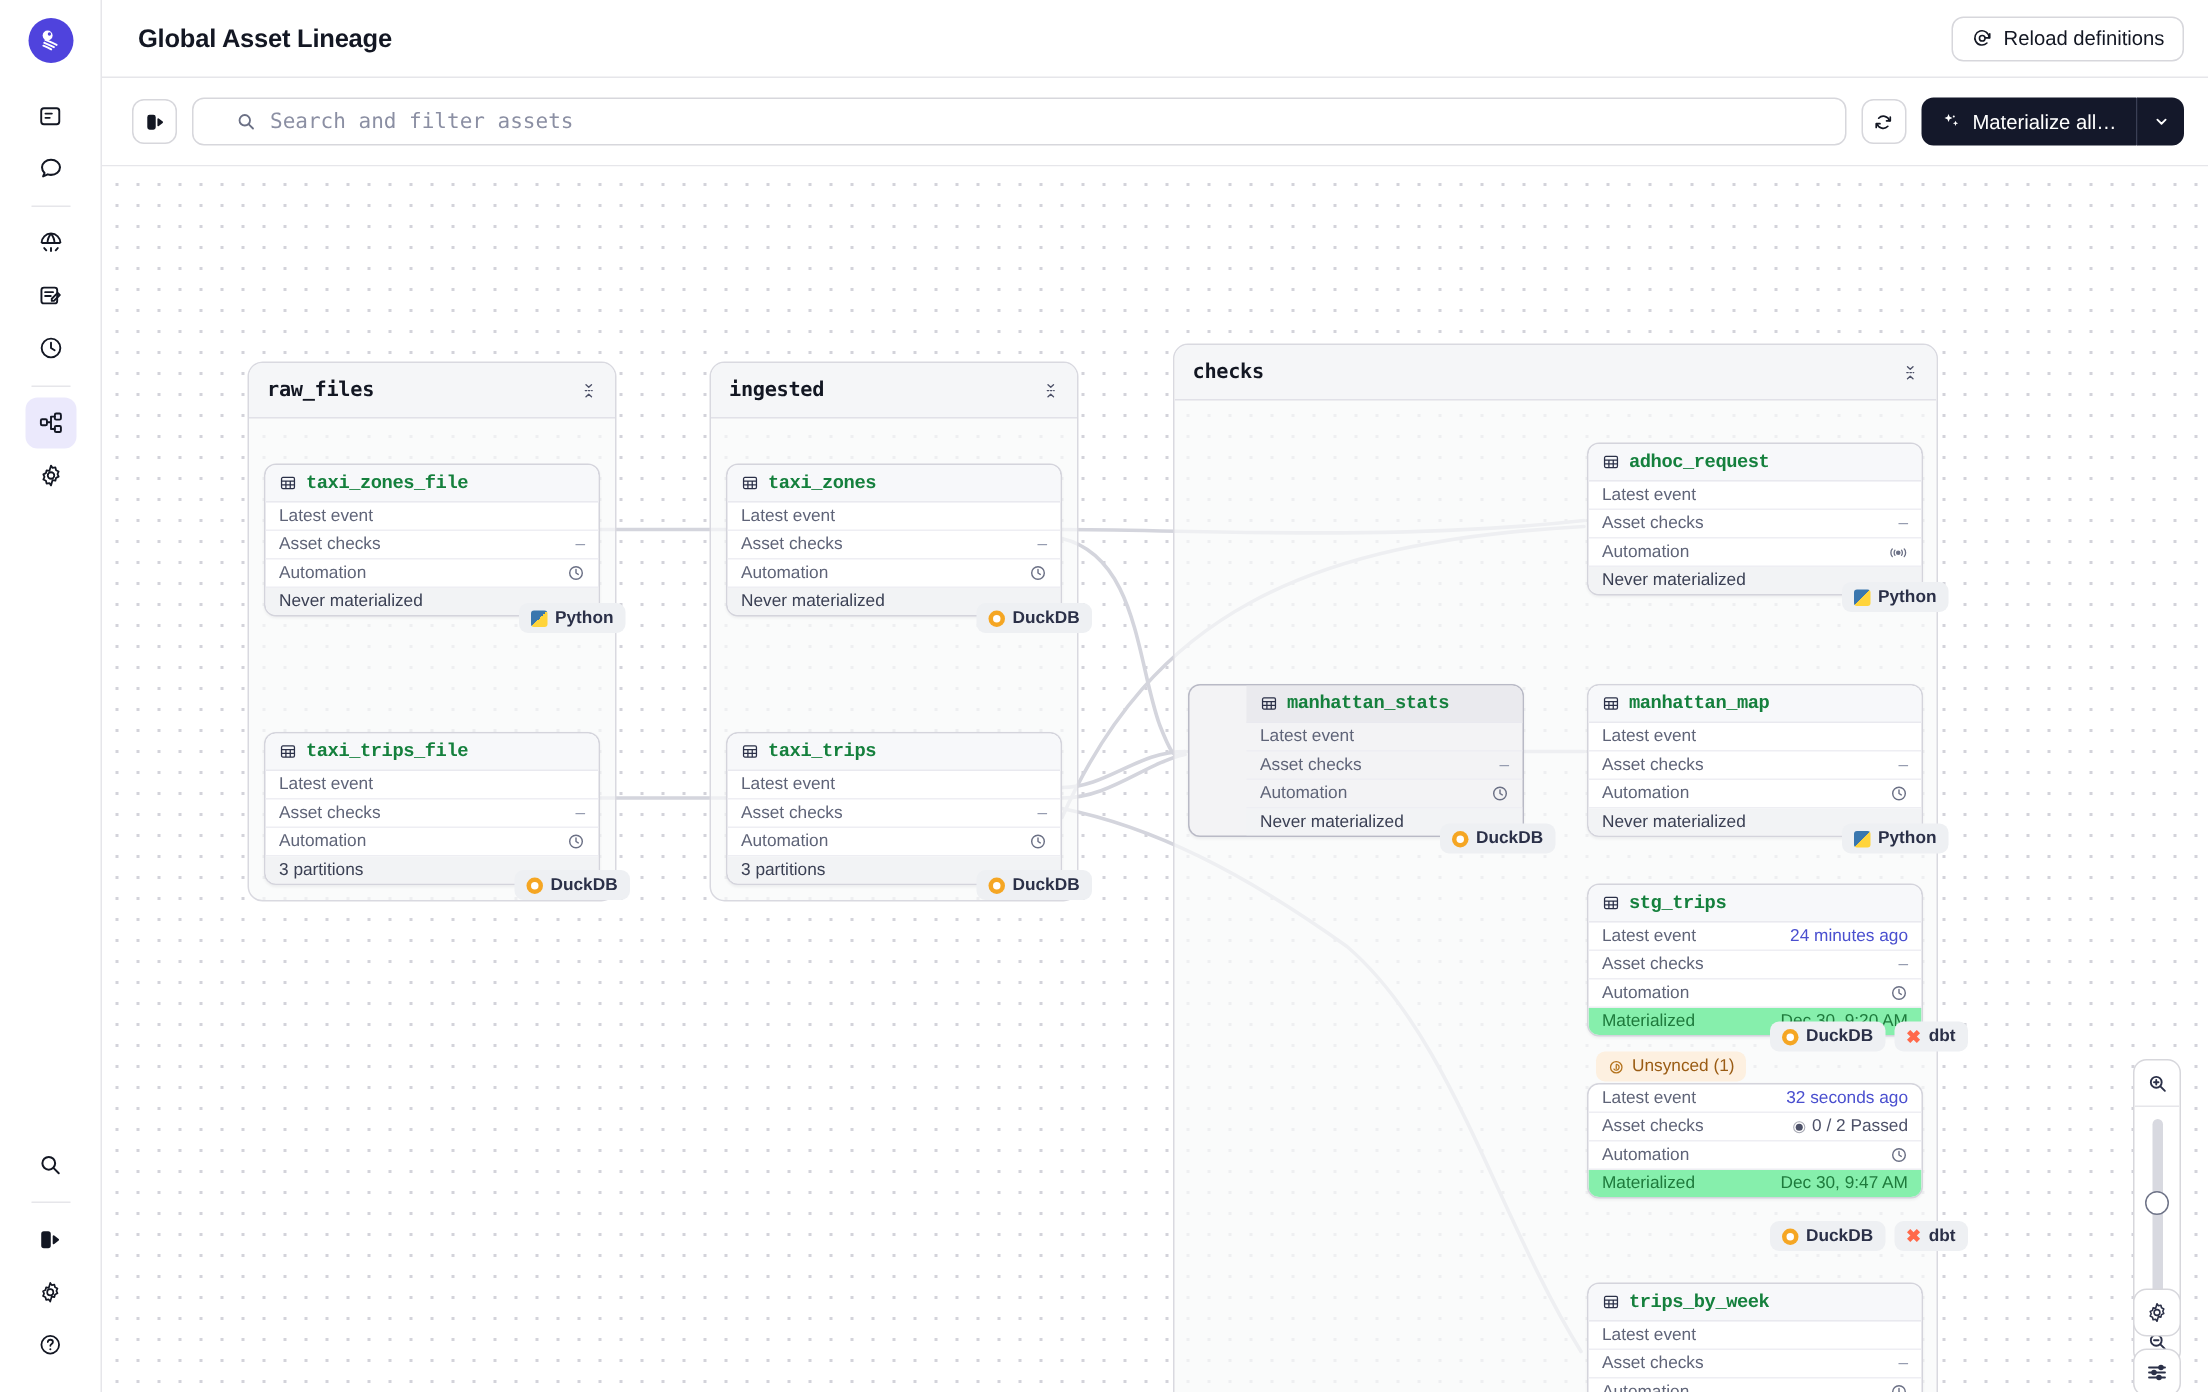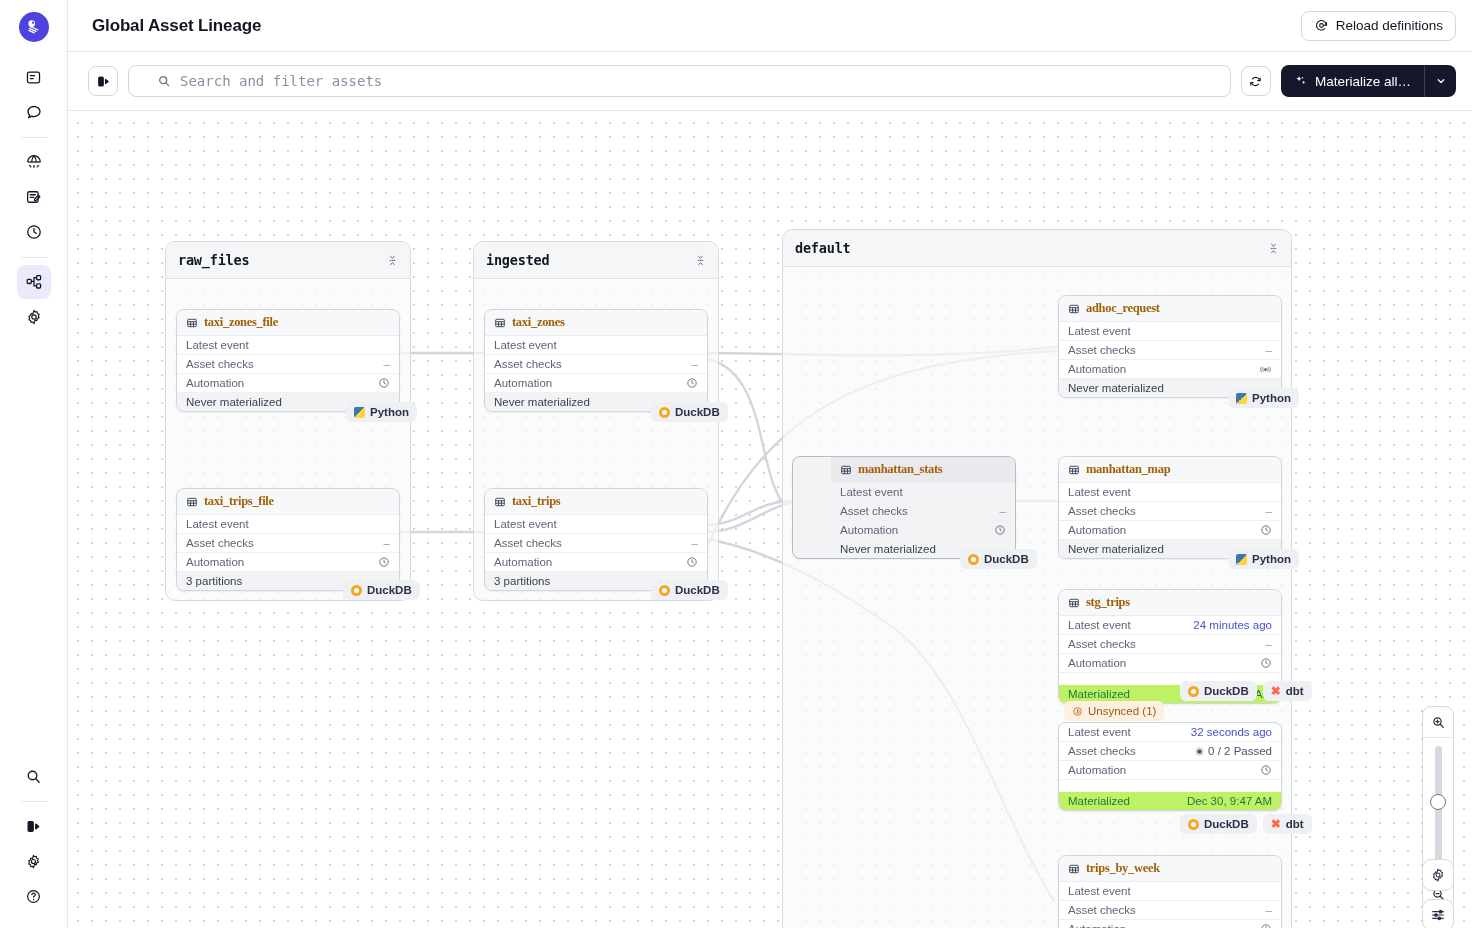--- a/index.html
+++ b/index.html
@@ -134,38 +134,38 @@
   }
   .node.selected { border-color: #b9bac6; background:#f3f3f5; }
   .node-head {
     display: flex; align-items: center; gap: 6px;
     padding: 5px 9px 5px 9px;
     background: #f7f8fa;
     border-bottom: 1px solid #e9e9ef;
   }
   .node.selected .node-head { background: #eaeaee; }
   .node-name {
-    font-family: Liberation Serif, serif;
-    font-size: 12.5px; font-weight: 700; color: #a16207; letter-spacing: -0.3px;
+    font-family: Liberation Mono, monospace;
+    font-size: 12.5px; font-weight: 700; color: #15803d; letter-spacing: -0.3px;
   }
   .node-row {
     display: flex; align-items: center; justify-content: space-between;
     padding: 3px 9px; min-height: 17px;
     font-size: 11.5px; color: #5f6478;
     border-bottom: 1px solid #eeeef3;
   }
   .node-row:last-child { border-bottom: 0; }
   .node-row .rv { font-size: 11.5px; color: #4d5168; display:flex; align-items:center; gap:4px; }
   .node-row .rv.link { color: #4a4fcf; }
   .node-row .rv.dash { color: #9298ad; }
   .node-footer-row {
     background: #f2f3f5; color: #3b4054; border-bottom: 0;
   }
   .node-footer-row.mat {
-    background: #bef264; color: #1e7a3c; margin-top: 12px;
+    background: #86efac; color: #1e7a3c;
   }
   .node-footer-row.mat .rv { color: #1e7a3c; }
 
   
   .tagrow { position: absolute; display: flex; gap: 6px; align-items: center; }
   .tag {
     display: inline-flex; align-items: center; gap: 5px;
     height: 20px; padding: 0 8px; border-radius: 6px;
     background: #eef0f3; font-size: 11.5px; font-weight: 700; color: #2b3048;
   }
@@ -397,21 +397,21 @@
        <span class="collapse-ico">
                 <svg width="11" height="11" viewBox="0 0 24 24" fill="none" stroke="#4d5168" stroke-width="2">
                   <path d="M8 3.2l4 3.6 4-3.6M8 20.8l4-3.6 4 3.6" stroke-linecap="round" stroke-linejoin="round"></path>
                   <path d="M7 11.8h10" stroke-dasharray="2 2.6" stroke-linecap="round"></path>
                 </svg>
               </span>
      </div>
           </div>
           <div class="group" style="left: 714px; top: 118px; width: 510px; height: 740px;">
             <div class="group-head">
-       <span class="group-title">default</span>
+       <span class="group-title">checks</span>
        <span class="group-head-spacer"></span>
        <span class="collapse-ico">
                 <svg width="11" height="11" viewBox="0 0 24 24" fill="none" stroke="#4d5168" stroke-width="2">
                   <path d="M8 3.2l4 3.6 4-3.6M8 20.8l4-3.6 4 3.6" stroke-linecap="round" stroke-linejoin="round"></path>
                   <path d="M7 11.8h10" stroke-dasharray="2 2.6" stroke-linecap="round"></path>
                 </svg>
               </span>
      </div>
           </div>
           <div class="node" style="left: 108px; top: 198px;">

